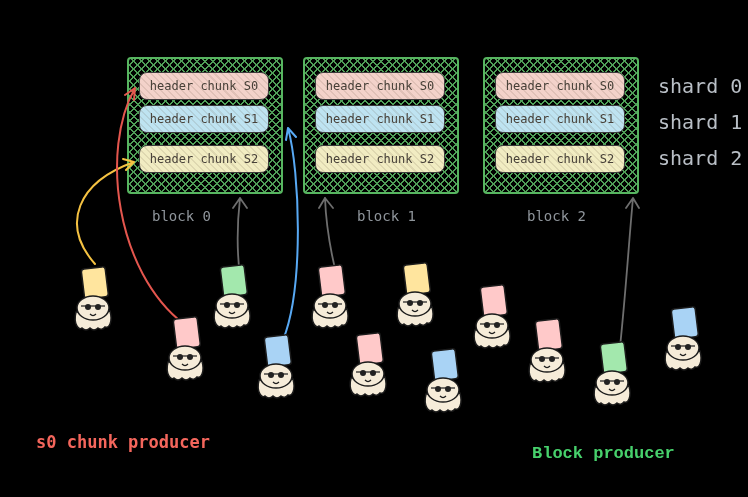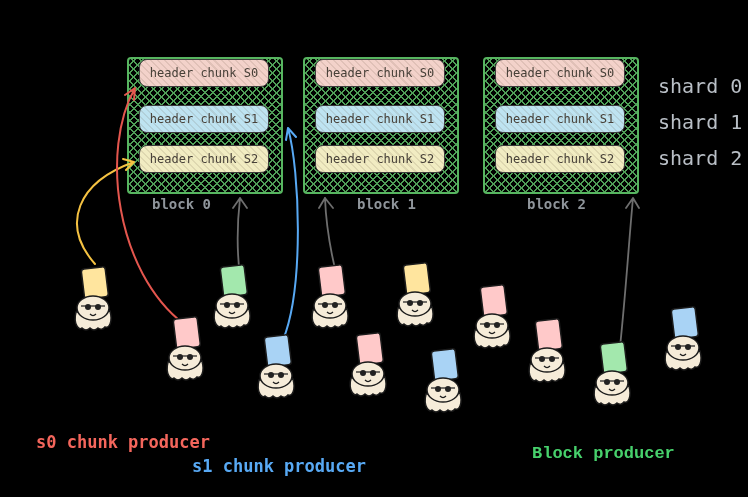--- a/index.html
+++ b/index.html
@@ -20,25 +20,25 @@
       repeating-linear-gradient(45deg, var(--block-hatch,#4f9e57) 0px, var(--block-hatch,#4f9e57) 1.4px, transparent 1.4px, transparent 5.6px),
       repeating-linear-gradient(-45deg, var(--block-hatch,#4f9e57) 0px, var(--block-hatch,#4f9e57) 1.4px, transparent 1.4px, transparent 5.6px);
   }
   .chunk{
     position:absolute;left:10px;width:128px;height:26px;
     border:1.3px solid var(--chunk-border,#3c3c3c);border-radius:8px;
     display:flex;align-items:center;justify-content:center;
     font-size:12px;color:var(--chunk-text,#474038);
     background-image:repeating-linear-gradient(45deg, rgba(90,70,50,.12) 0 1.5px, transparent 1.5px 5px);
   }
-  .chunk.r0{top:0;background-color:var(--chunk-s0-bg,#f3d2ca);}
+  .chunk.r0{top:13px;background-color:var(--chunk-s0-bg,#f3d2ca);}
   .chunk.r1{top:46px;background-color:var(--chunk-s1-bg,#bee3f1);}
   .chunk.r2{top:86px;background-color:var(--chunk-s2-bg,#f1ecc2);}
   .shard-label{position:absolute;left:658px;color:var(--shard-label,#b9bfc6);font-size:20px;white-space:nowrap;}
-  .block-label{position:absolute;top:196px;color:var(--block-label,#8f959b);font-size:14px;white-space:nowrap;font-weight:bold;}
+  .block-label{position:absolute;top:208px;color:var(--block-label,#8f959b);font-size:14px;white-space:nowrap;}
   .legend{position:absolute;font-size:17px;font-weight:bold;white-space:nowrap;}
   svg.overlay{position:absolute;left:0;top:0;pointer-events:none;}
 </style>
 </head>
 <body>
 
 <div class="stage">
 
 
   <div class="block" style="left:127px">
@@ -59,21 +59,20 @@
 
   <div class="shard-label" style="top:74px">shard 0</div>
   <div class="shard-label" style="top:110px">shard 1</div>
   <div class="shard-label" style="top:146px">shard 2</div>
 
   <div class="block-label" style="left:152px">block 0</div>
   <div class="block-label" style="left:357px">block 1</div>
   <div class="block-label" style="left:527px">block 2</div>
 
   <div class="legend" style="left: 36px; top: 432px; color: rgb(244, 102, 92);">s0 chunk producer</div>
-  <div class="legend" style="left: 192px; top: 456px; color: rgb(88, 169, 244);">s1 chunk producer</div>
   <div class="legend" style="left: 532px; top: 444px; color: rgb(71, 209, 108); font-family: Liberation Mono, monospace;">Block producer</div>
 
   <svg class="overlay" width="748" height="497" viewBox="0 0 748 497">
 
     <path d="M 95 264 C 60 224 78 182 134 162 M 134 162 l -11 -3 M 134 162 l -8 8" fill="none" stroke-width="2" stroke-linecap="round" stroke="#f5c242"></path>
     <path d="M 184 324 C 116 272 100 150 135 88 M 135 88 l -10 7 M 135 88 l -1 12" fill="none" stroke-width="2" stroke-linecap="round" stroke="#e4564e"></path>
     <path d="M 283 340 C 304 288 300 172 288 128 M 288 128 l 8 9 M 288 128 l -2 12" fill="none" stroke-width="2" stroke-linecap="round" stroke="#58a9f4"></path>
 
     <path d="M 243 293 C 236 260 237 225 240 198 M 240 198 l -7 10 M 240 198 l 7 10" fill="none" stroke-width="1.8" stroke-linecap="round" stroke="#6e6e6e"></path>
     <path d="M 341 293 C 332 260 326 226 325 198 M 325 198 l -6 10 M 325 198 l 8 10" fill="none" stroke-width="1.8" stroke-linecap="round" stroke="#6e6e6e"></path>

